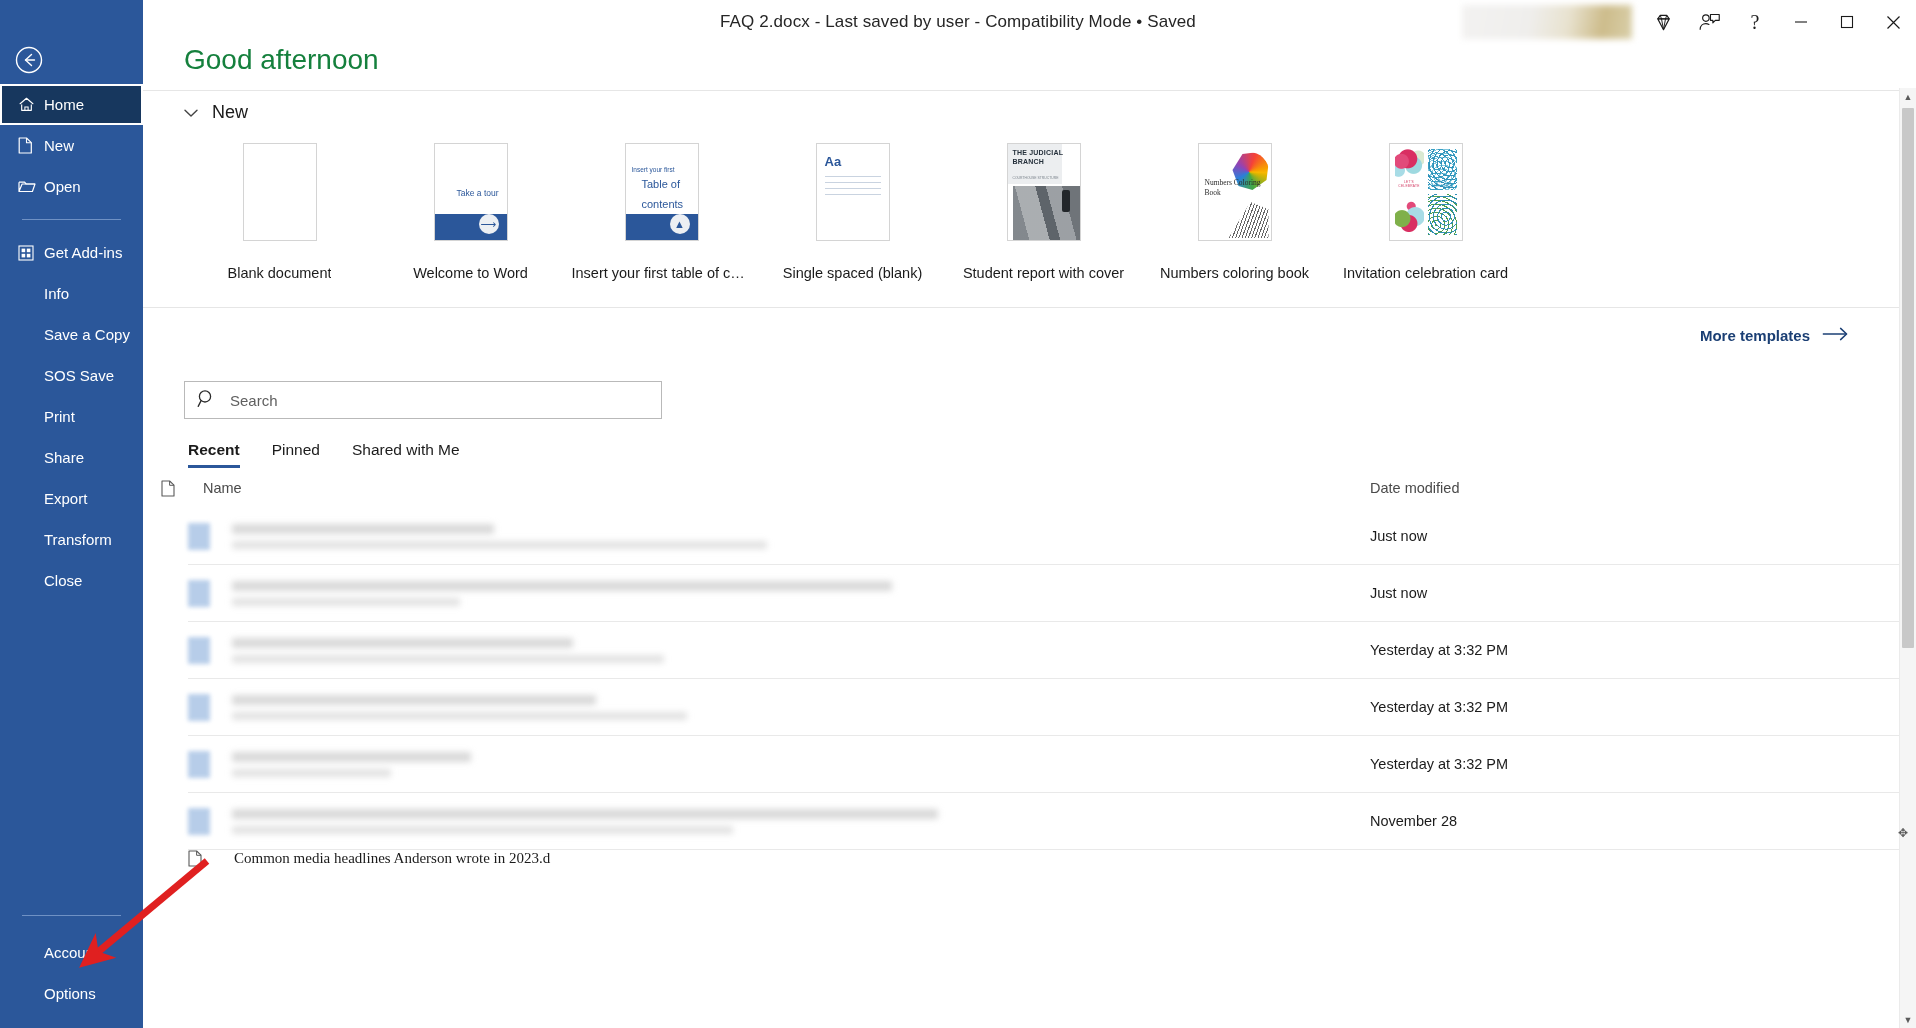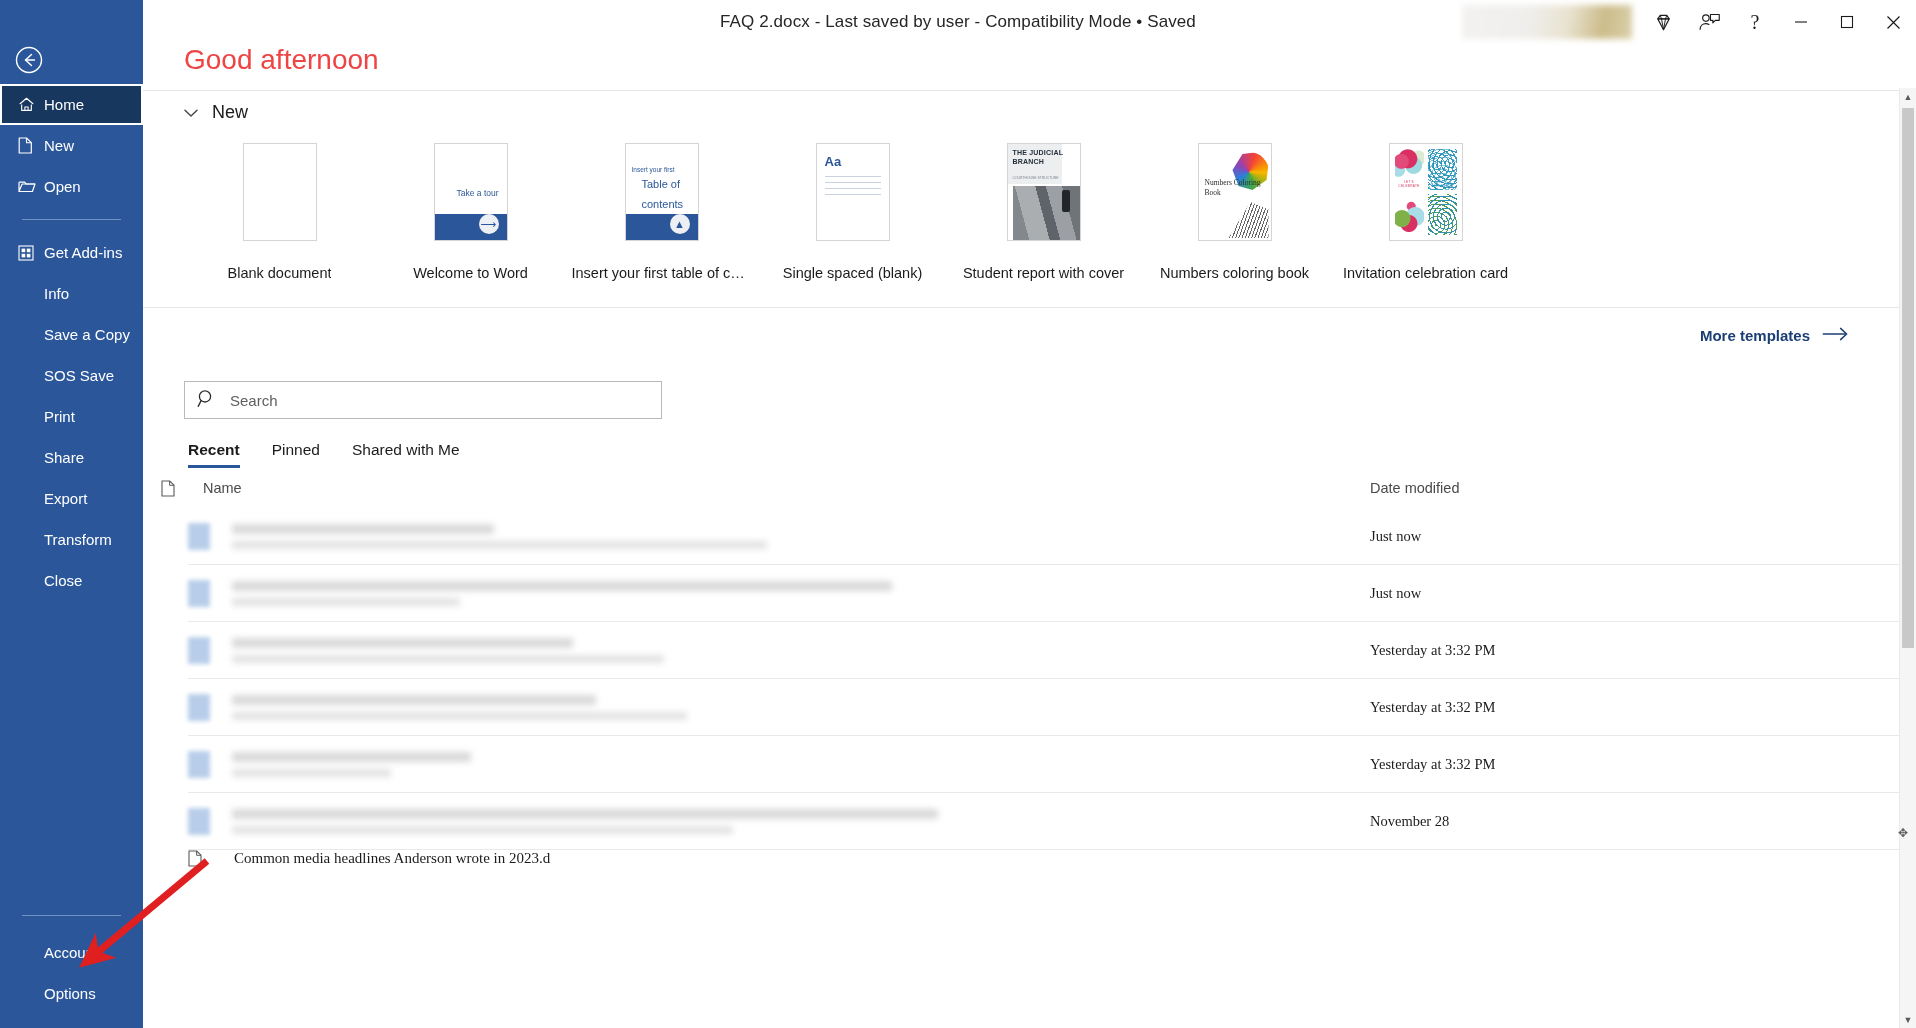--- a/index.html
+++ b/index.html
@@ -67,21 +67,21 @@
   .bottom-nav { position: absolute; bottom: 0; left: 0; right: 0; padding-bottom: 14px; }
   .bottom-nav .nav-sep { margin-bottom: 16px; }
 
   
   .main {
     position: relative; flex: 1 1 auto; height: 1028px;
     background: #ffffff; overflow: hidden;
   }
   .greeting {
     position: absolute; left: 41px; top: 44px;
-    font-size: 28px; color: #ef4444; font-weight: 400;
+    font-size: 28px; color: #15803d; font-weight: 400;
   }
   .content-scroll {
     position: absolute; left: 0; top: 90px; right: 16px; bottom: 0;
     overflow: hidden;
   }
   .hr-top { position: absolute; left: 0; right: 0; top: 0; height: 1px; background: #e6e6e6; }
 
   .section-head {
     display: flex; align-items: center; gap: 14px;
     margin: 12px 0 0 41px; font-size: 18px; color: #1b1b1b;
@@ -229,21 +229,21 @@
     display: flex; align-items: center; height: 57px; margin-left: 45px;
     padding-right: 110px; border-bottom: 1px solid #e9e9e9; position: relative;
   }
   .fr-icon {
     width: 22px; height: 27px; background: #7ea6d8; opacity: .55;
     border-radius: 1px; filter: blur(2.2px); flex: 0 0 22px;
   }
   .fr-text { flex: 1; padding-left: 22px; filter: blur(3.2px); }
   .fr-t1 { height: 10px; background: #b9b9b9; opacity: .55; border-radius: 2px; margin-bottom: 7px; }
   .fr-t2 { height: 8px; background: #cfcfcf; opacity: .6; border-radius: 2px; }
-  .fr-date { width: 420px; font-size: 14.5px; color: #1b1b1b; font-family: Liberation Serif, serif; }
+  .fr-date { width: 420px; font-size: 14.5px; color: #1b1b1b; }
   .file-row.last {
     border-bottom: none; height: 40px; align-items: flex-start; font-family: Liberation Serif, serif;
   }
   .fr-plain {
     flex: 1; padding-left: 18px; font-size: 15px; color: #1b1b1b; white-space: nowrap;
   }
 
   
   .vscroll {
     position: absolute; right: 0; top: 88px; bottom: 0; width: 17px;

